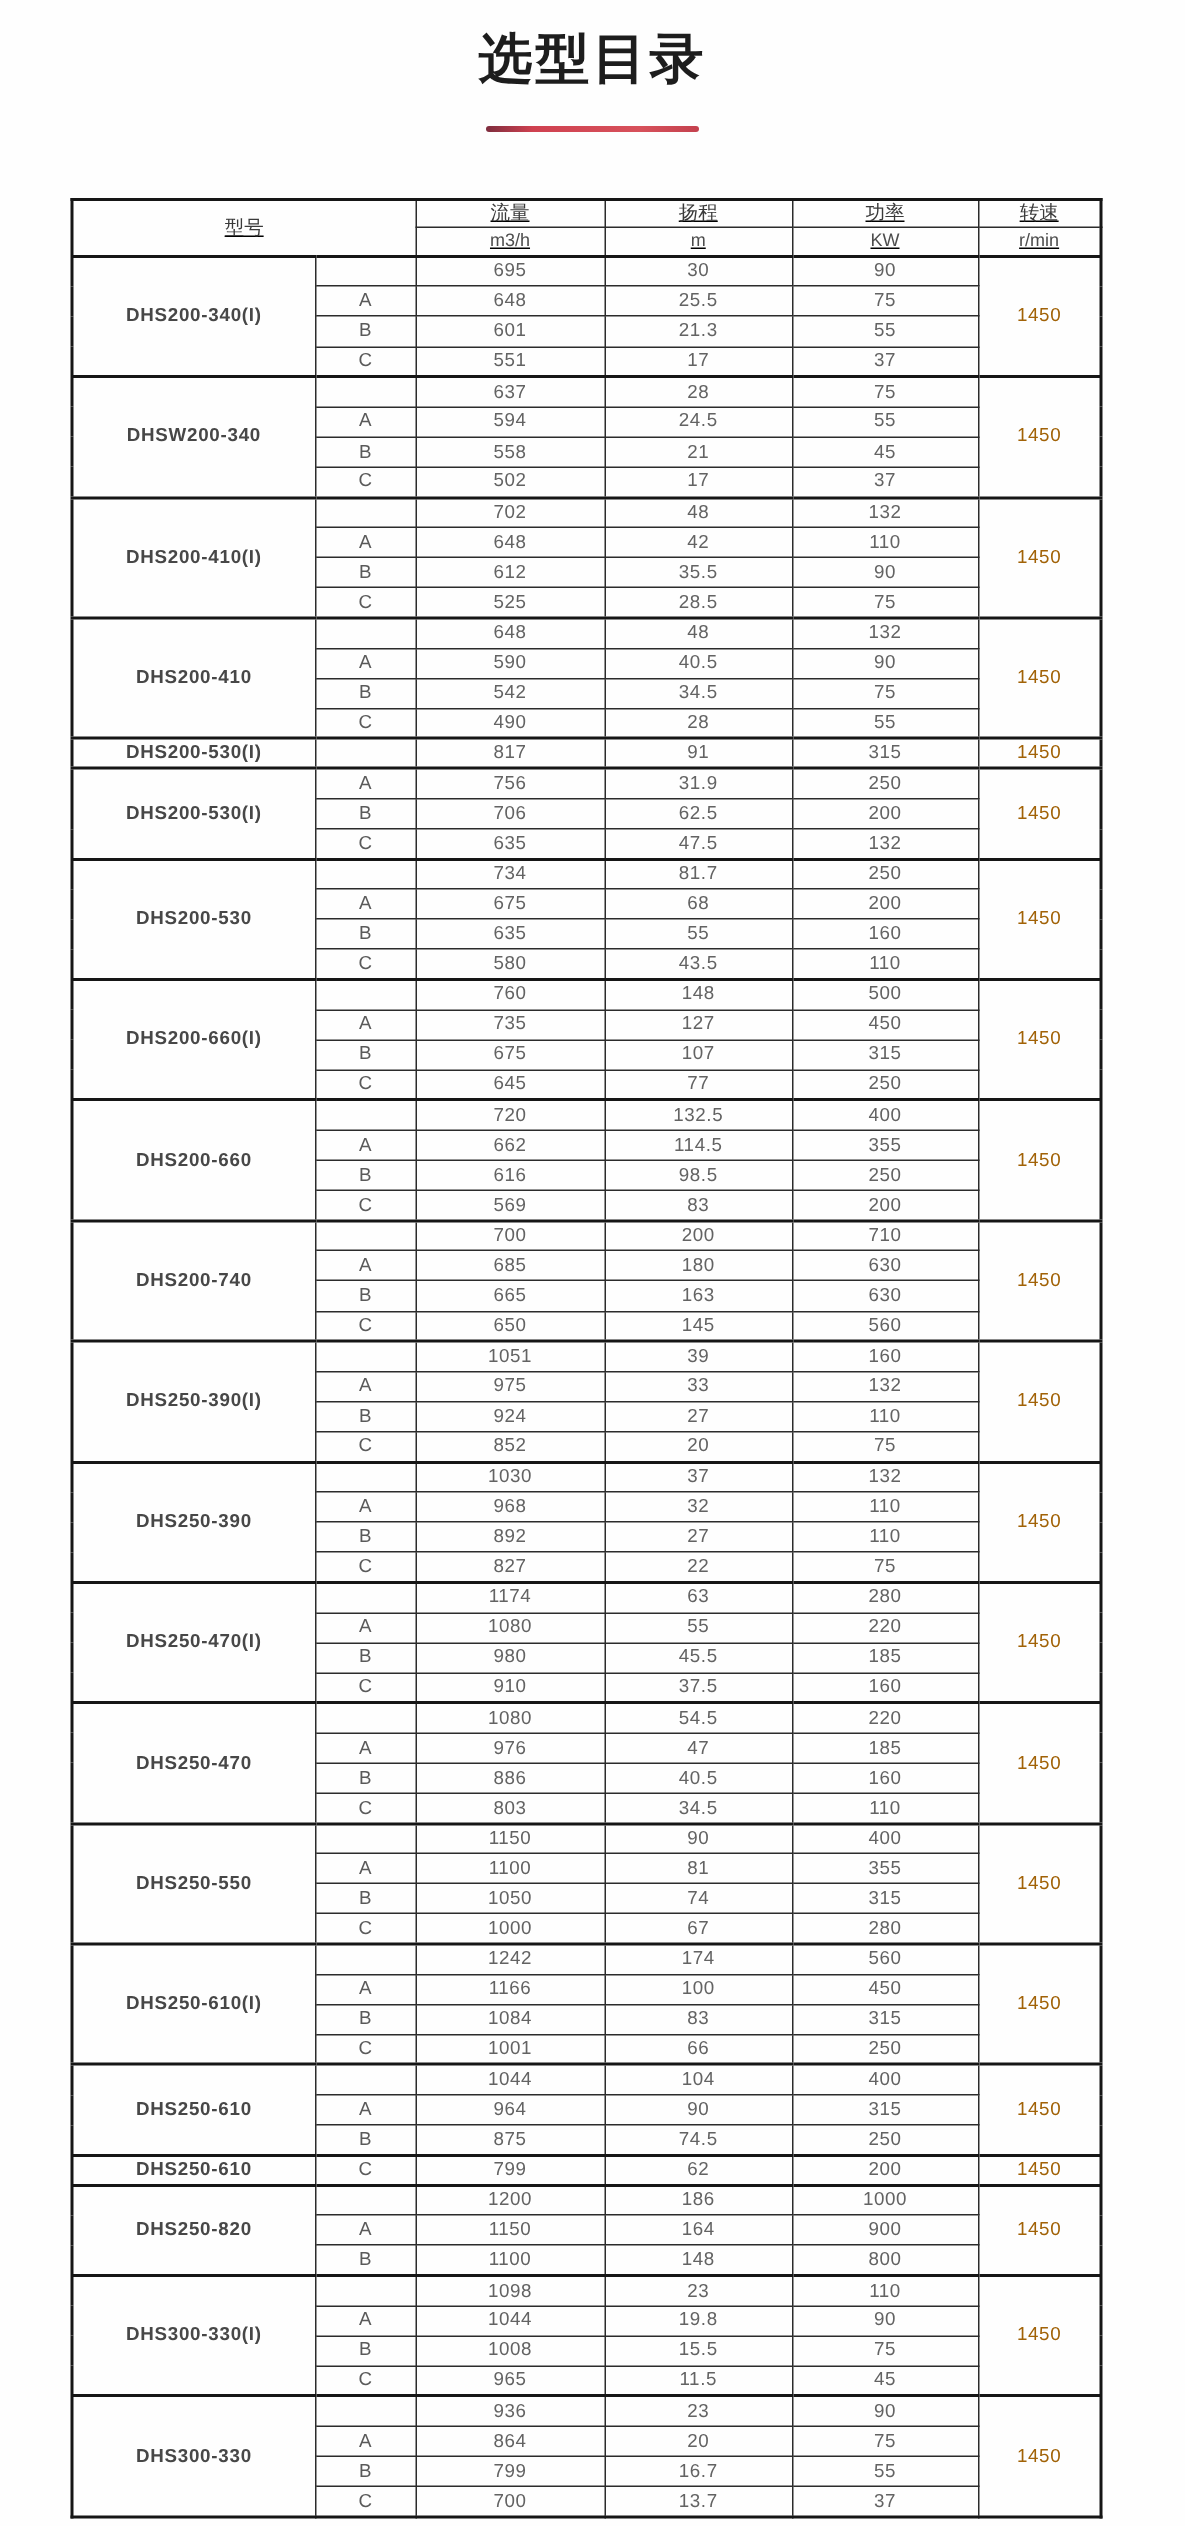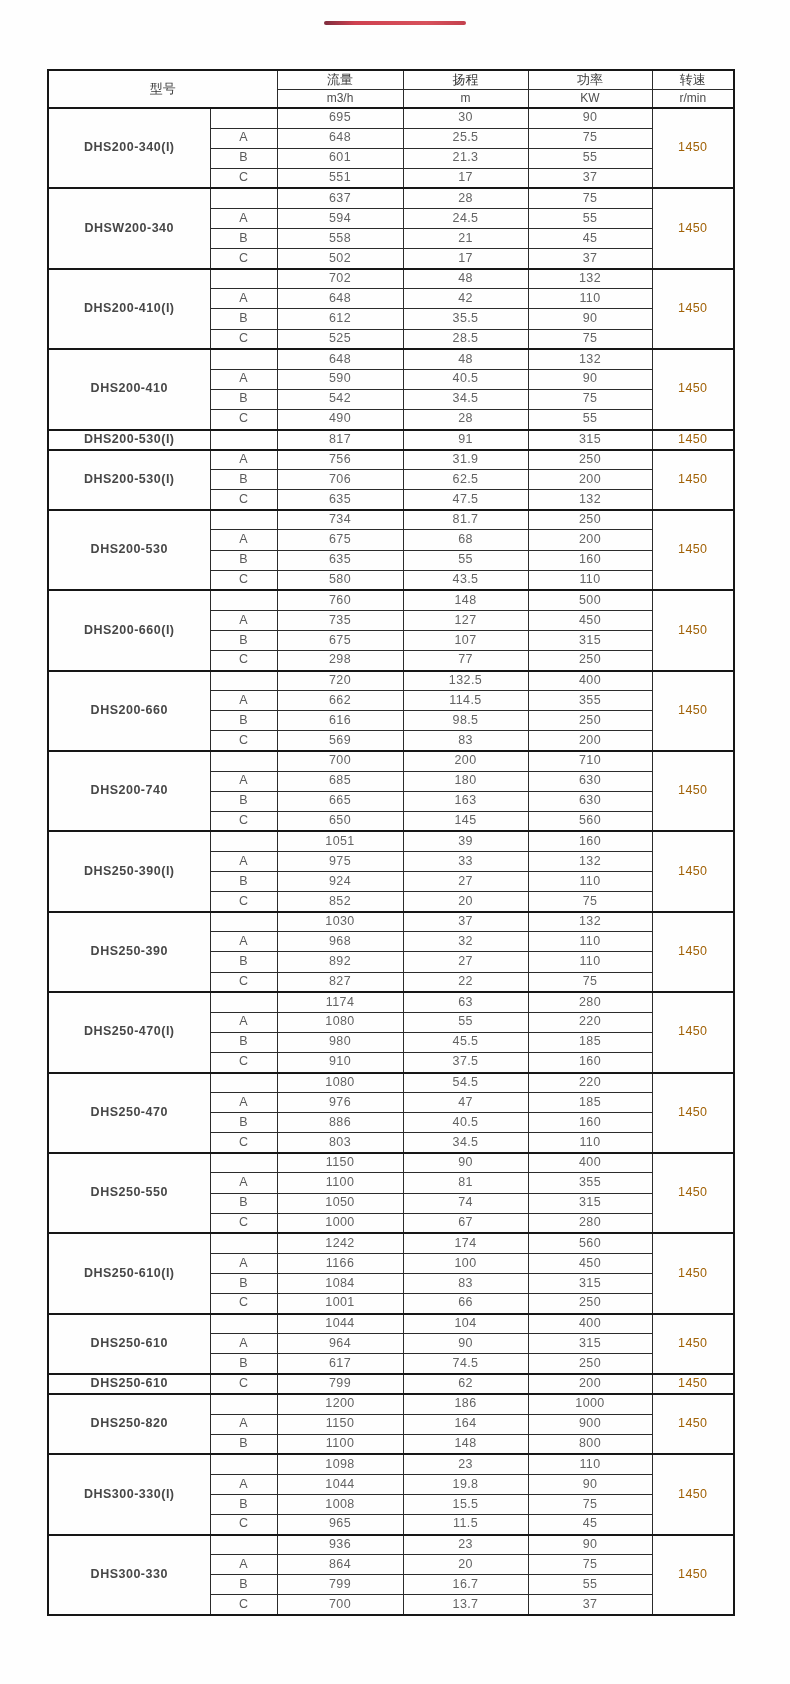--- a/index.html
+++ b/index.html
@@ -56,21 +56,21 @@
   thead th {
     font-size: 13px;
     font-weight: normal;
     color: #3a3a3a;
     height: 19px;
   }
   thead th.unit {
     font-size: 12px;
     color: #4d4d4d;
   }
-  thead { border-bottom: 2px solid #161616; }
+  thead { border-bottom: 2px solid #161616; text-decoration: underline; }
   td.model-cell {
     font-size: 12.5px;
     color: #474747;
     letter-spacing: 0.5px;
     font-weight: bold;
   }
   td.variant-cell {
     font-size: 12.5px;
     color: #5a5a5a;
   }
@@ -83,20 +83,21 @@
     font-size: 12.5px;
     color: #a16207;
     letter-spacing: 0.4px;
   }
   tr.group-start td { border-top: 2px solid #161616; }
 </style>
 </head>
 <body>
 
 <div class="page">
+  <h1 class="title">选型目录</h1>
   <div class="title-rule"></div>
 
   <table class="catalog">
     <colgroup>
       <col class="c-model">
         <col class="c-var">
         <col class="c-flow">
         <col class="c-head">
         <col class="c-power">
         <col class="c-speed">
@@ -290,21 +291,21 @@
           <td class="num-cell">450</td>
         </tr>
         <tr>
           <td class="variant-cell">B</td>
           <td class="num-cell">675</td>
           <td class="num-cell">107</td>
           <td class="num-cell">315</td>
         </tr>
         <tr>
           <td class="variant-cell">C</td>
-          <td class="num-cell">298</td>
+          <td class="num-cell">645</td>
           <td class="num-cell">77</td>
           <td class="num-cell">250</td>
         </tr>
         <tr class="group-start">
           <td rowspan="4" class="model-cell">DHS200-660</td>
           <td class="variant-cell"></td>
           <td class="num-cell">720</td>
           <td class="num-cell">132.5</td>
           <td class="num-cell">400</td>
           <td rowspan="4" class="speed-cell">1450</td>
@@ -518,21 +519,21 @@
           <td rowspan="3" class="speed-cell">1450</td>
         </tr>
         <tr>
           <td class="variant-cell">A</td>
           <td class="num-cell">964</td>
           <td class="num-cell">90</td>
           <td class="num-cell">315</td>
         </tr>
         <tr>
           <td class="variant-cell">B</td>
-          <td class="num-cell">617</td>
+          <td class="num-cell">875</td>
           <td class="num-cell">74.5</td>
           <td class="num-cell">250</td>
         </tr>
         <tr class="group-start">
           <td rowspan="1" class="model-cell">DHS250-610</td>
           <td class="variant-cell">C</td>
           <td class="num-cell">799</td>
           <td class="num-cell">62</td>
           <td class="num-cell">200</td>
           <td rowspan="1" class="speed-cell">1450</td>

